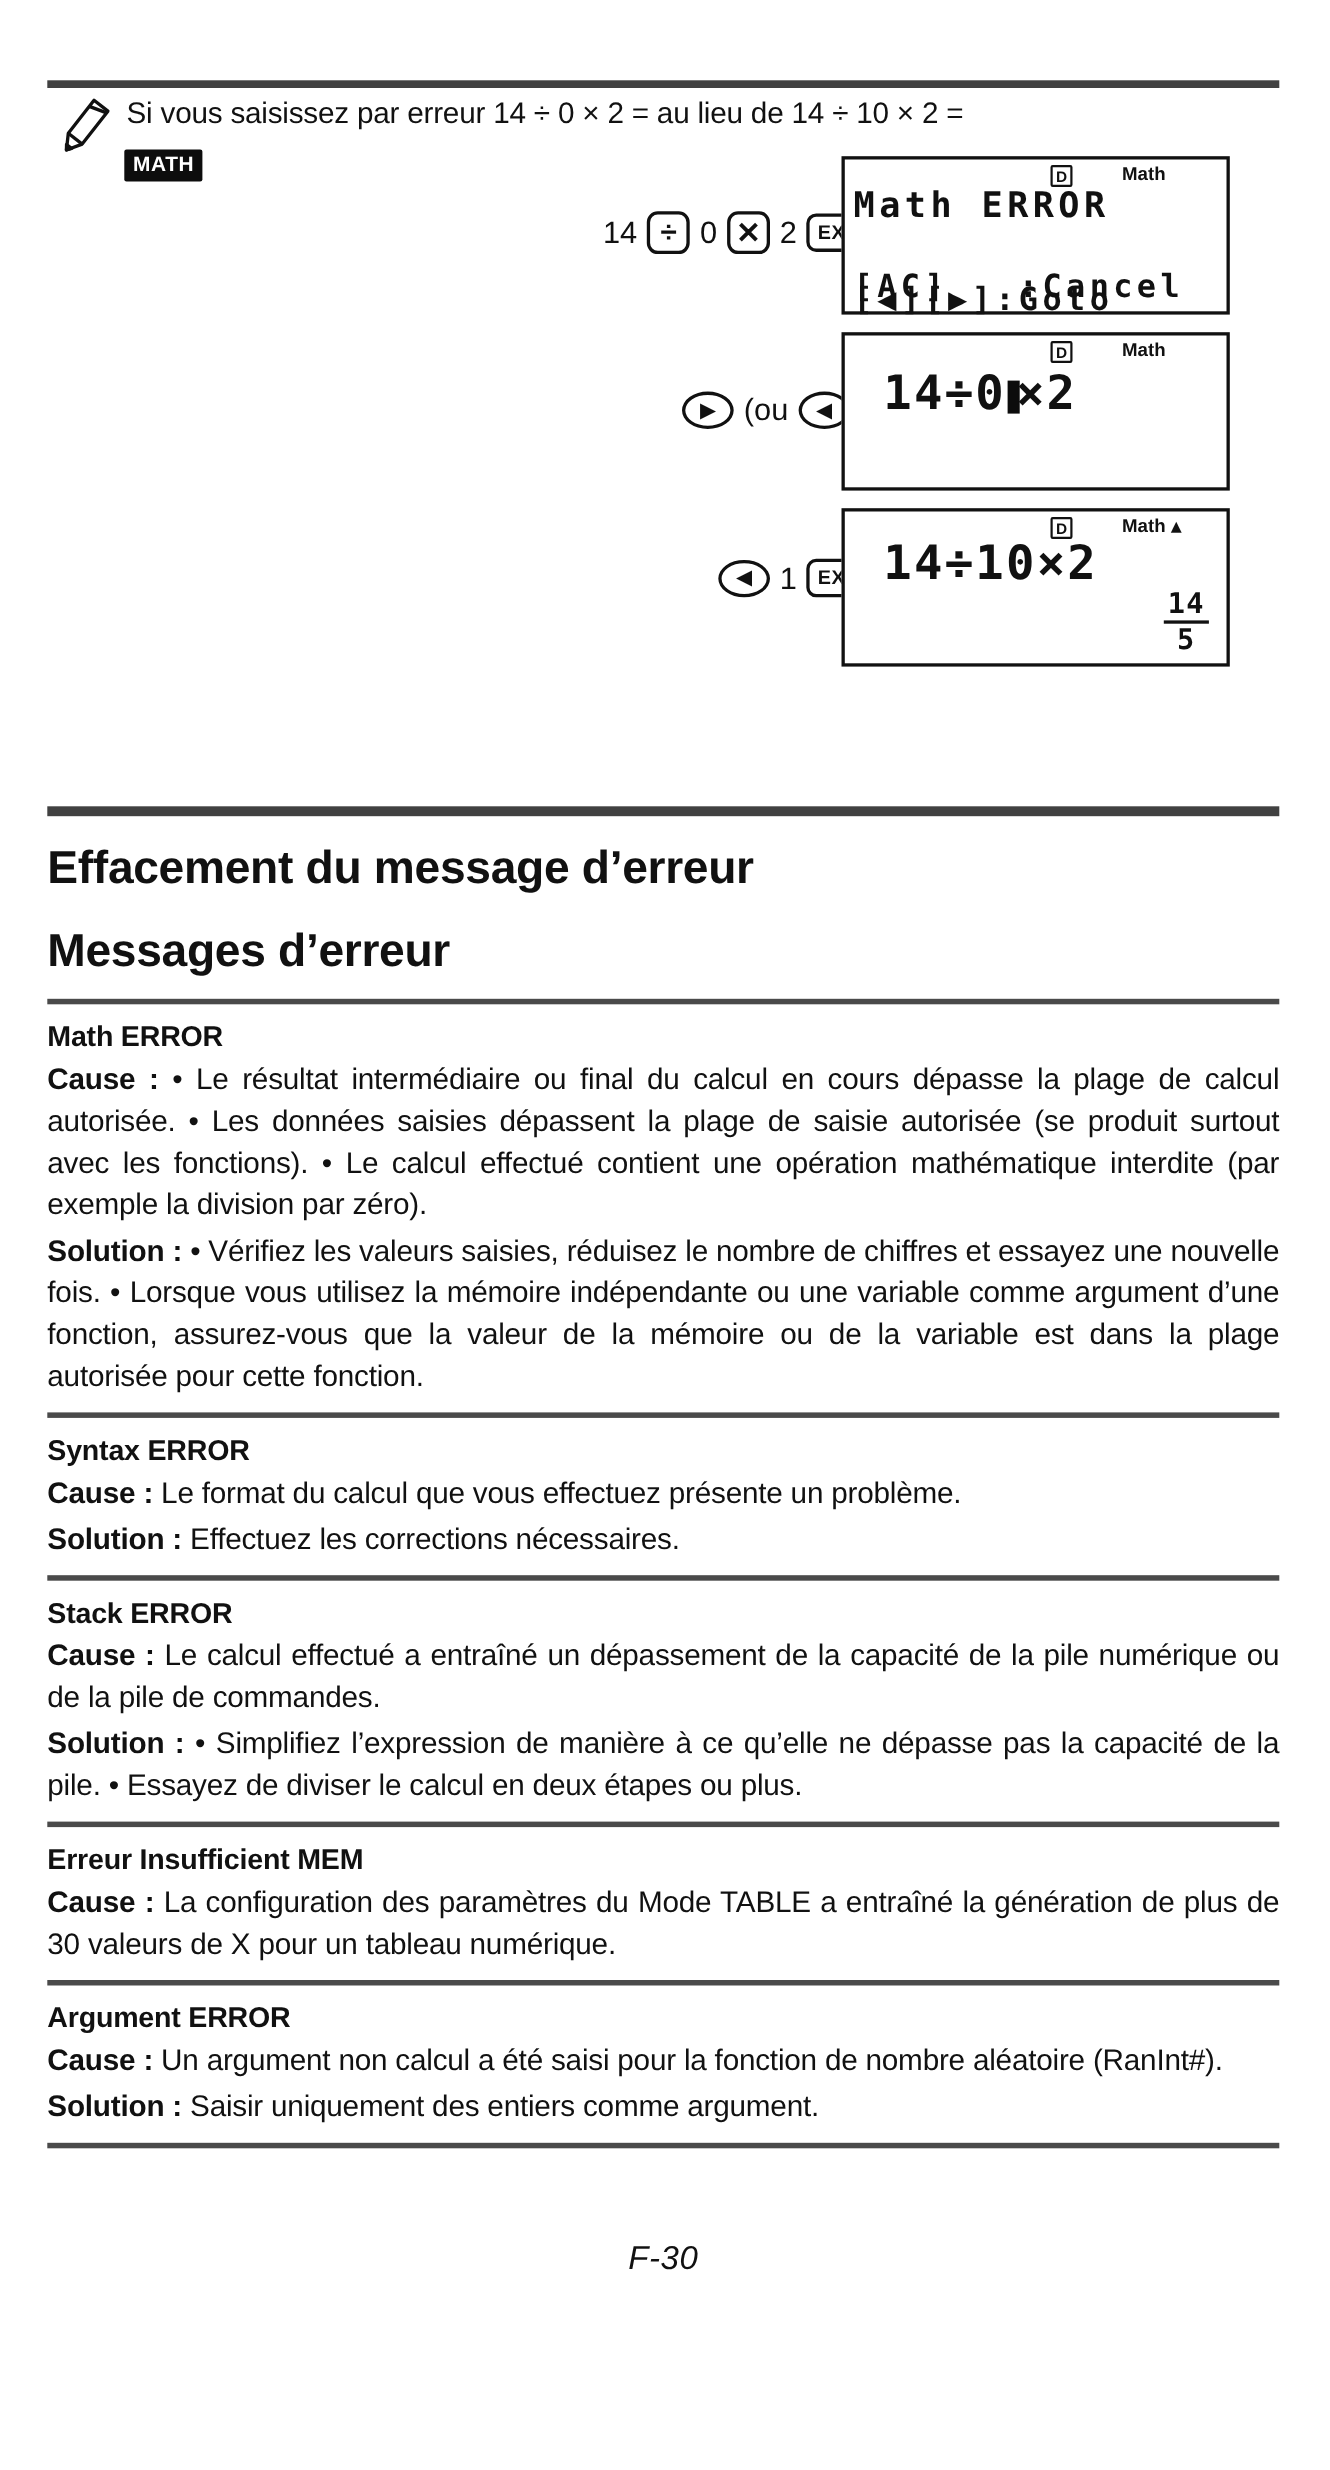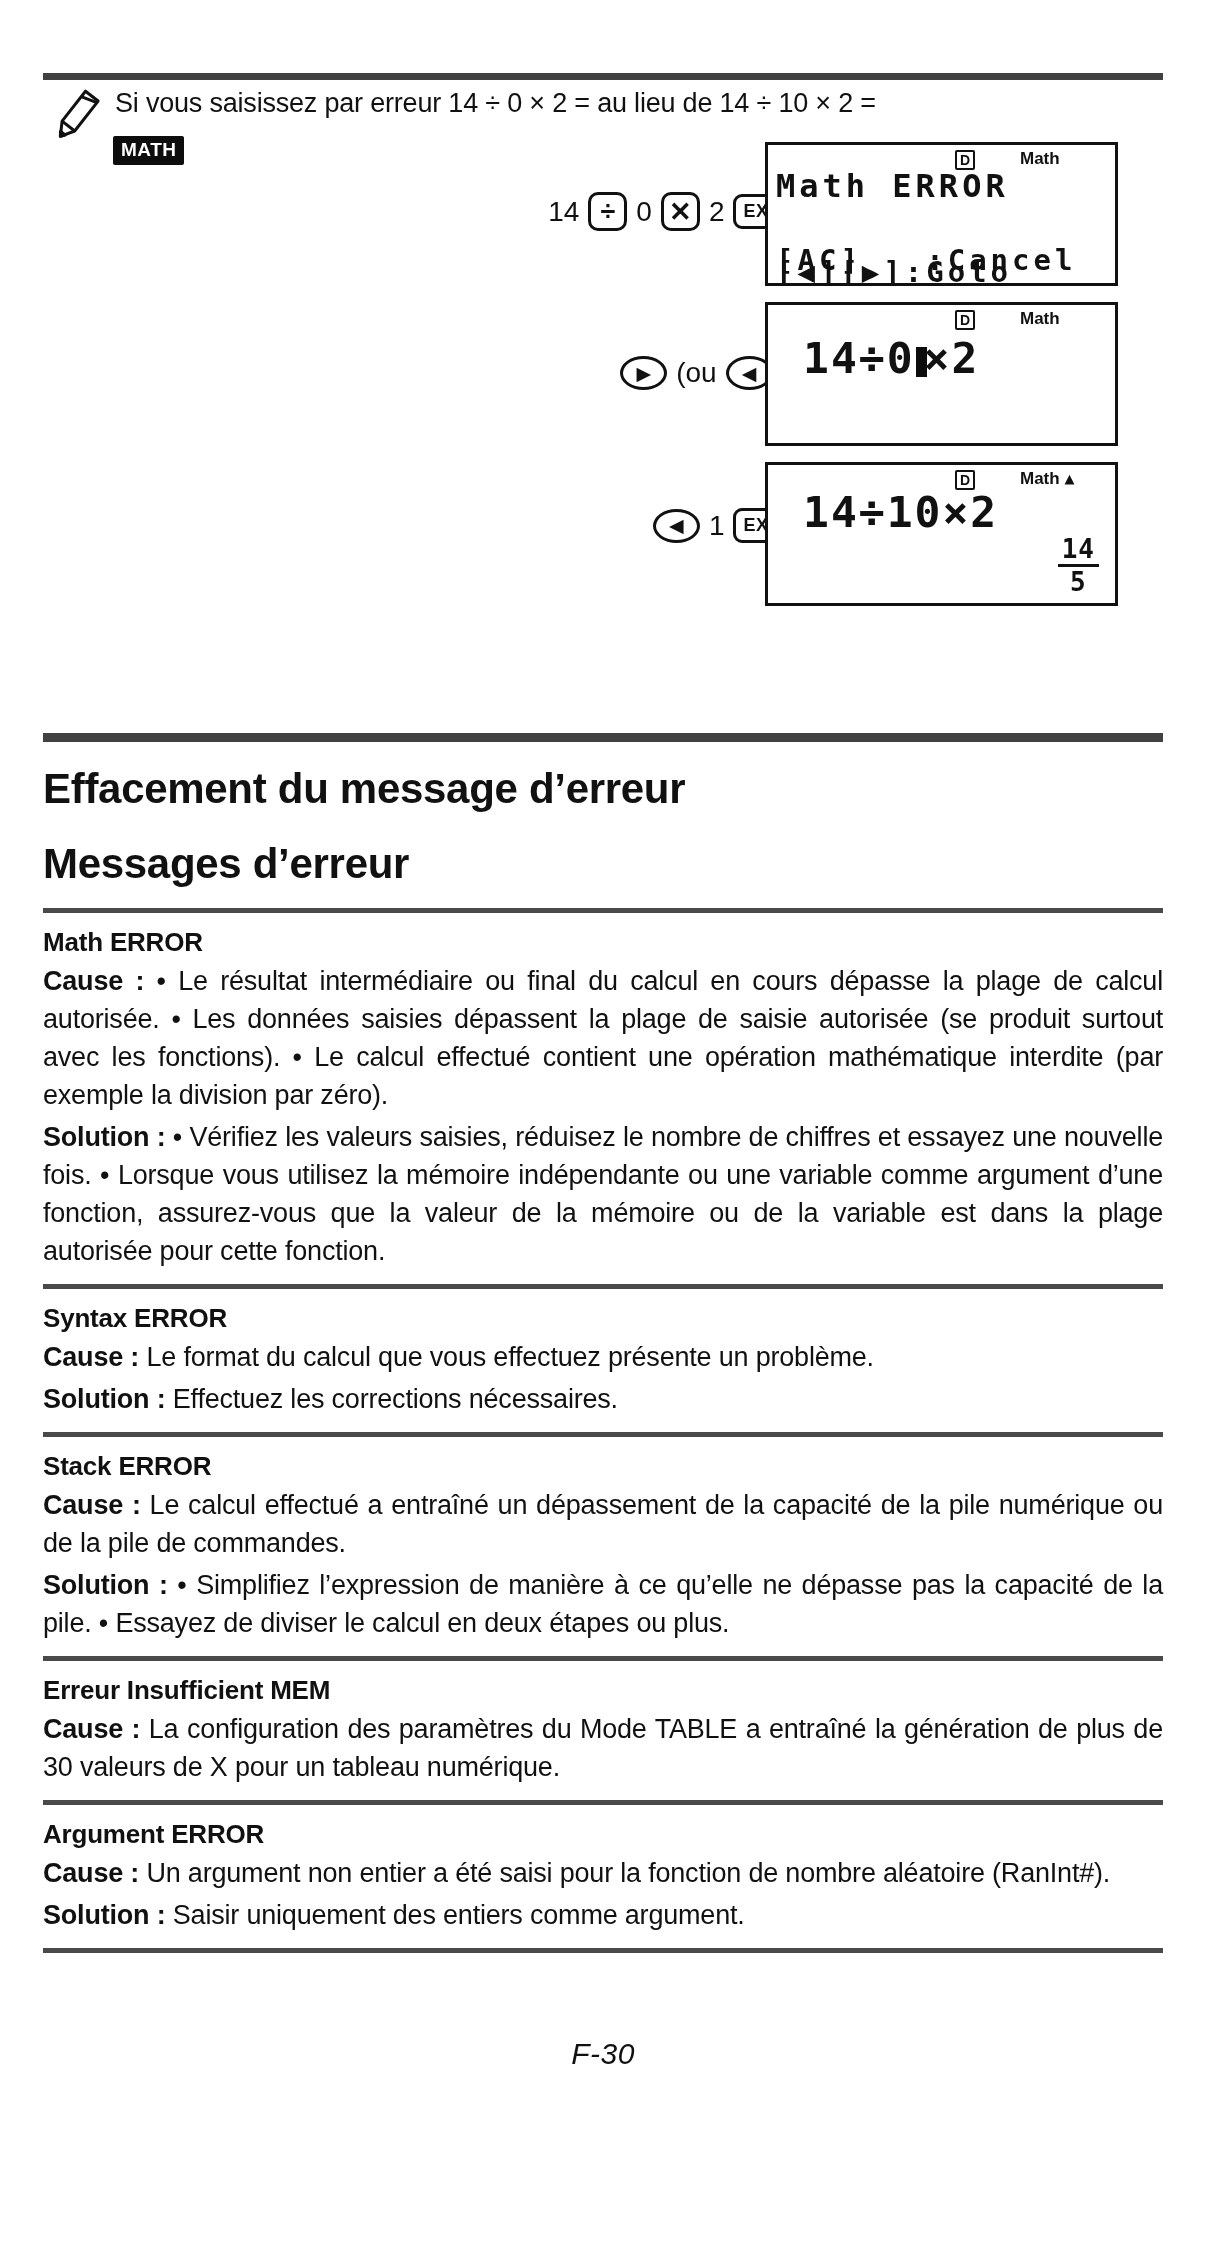--- a/index.html
+++ b/index.html
@@ -172,20 +172,20 @@
   </div>
 
   <div>
     <h3>Erreur Insufficient MEM</h3>
     <p class="body"><b>Cause :</b> <span>La configuration des paramètres du Mode TABLE a entraîné la génération de plus de 30 valeurs de X pour un tableau numérique.</span></p>
     <div class="rule err-rule"></div>
   </div>
 
   <div>
     <h3>Argument ERROR</h3>
-    <p class="body"><b>Cause :</b> <span>Un argument non entier a été saisi pour la fonction de nombre aléatoire (RanInt#).</span></p>
+    <p class="body"><b>Cause :</b> <span>Un argument non calcul a été saisi pour la fonction de nombre aléatoire (RanInt#).</span></p>
     <p class="body"><b>Solution :</b> <span>Saisir uniquement des entiers comme argument.</span></p>
     <div class="rule err-rule"></div>
   </div>
 
   <div class="footer">F-30</div>
 
 </div>
 
 </body></html>

